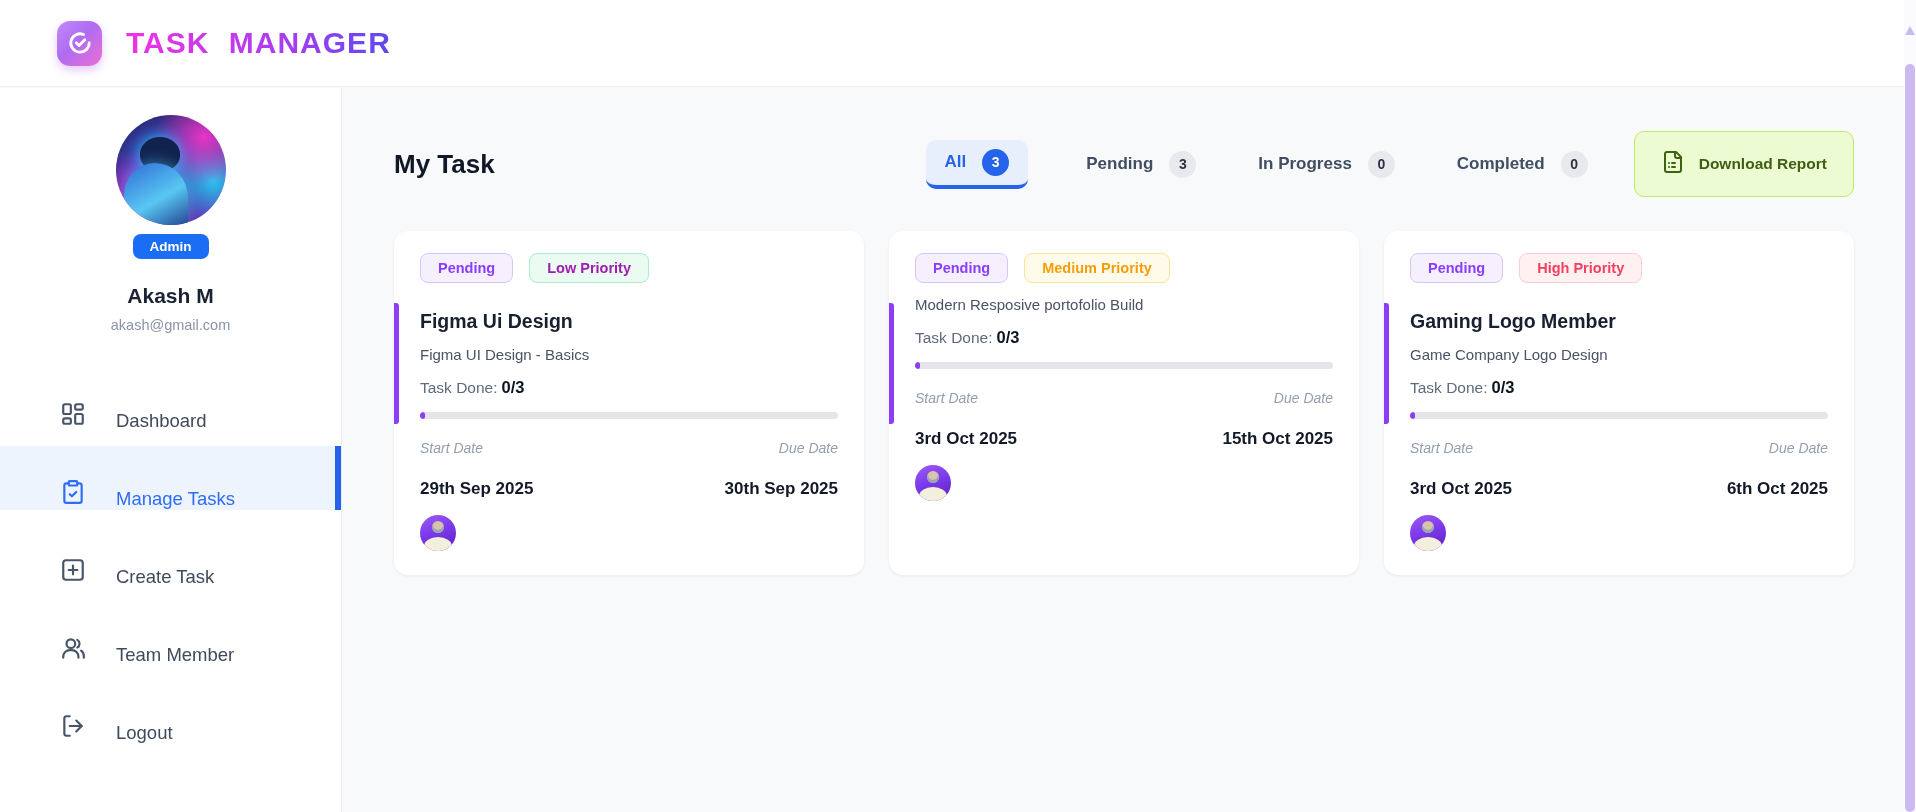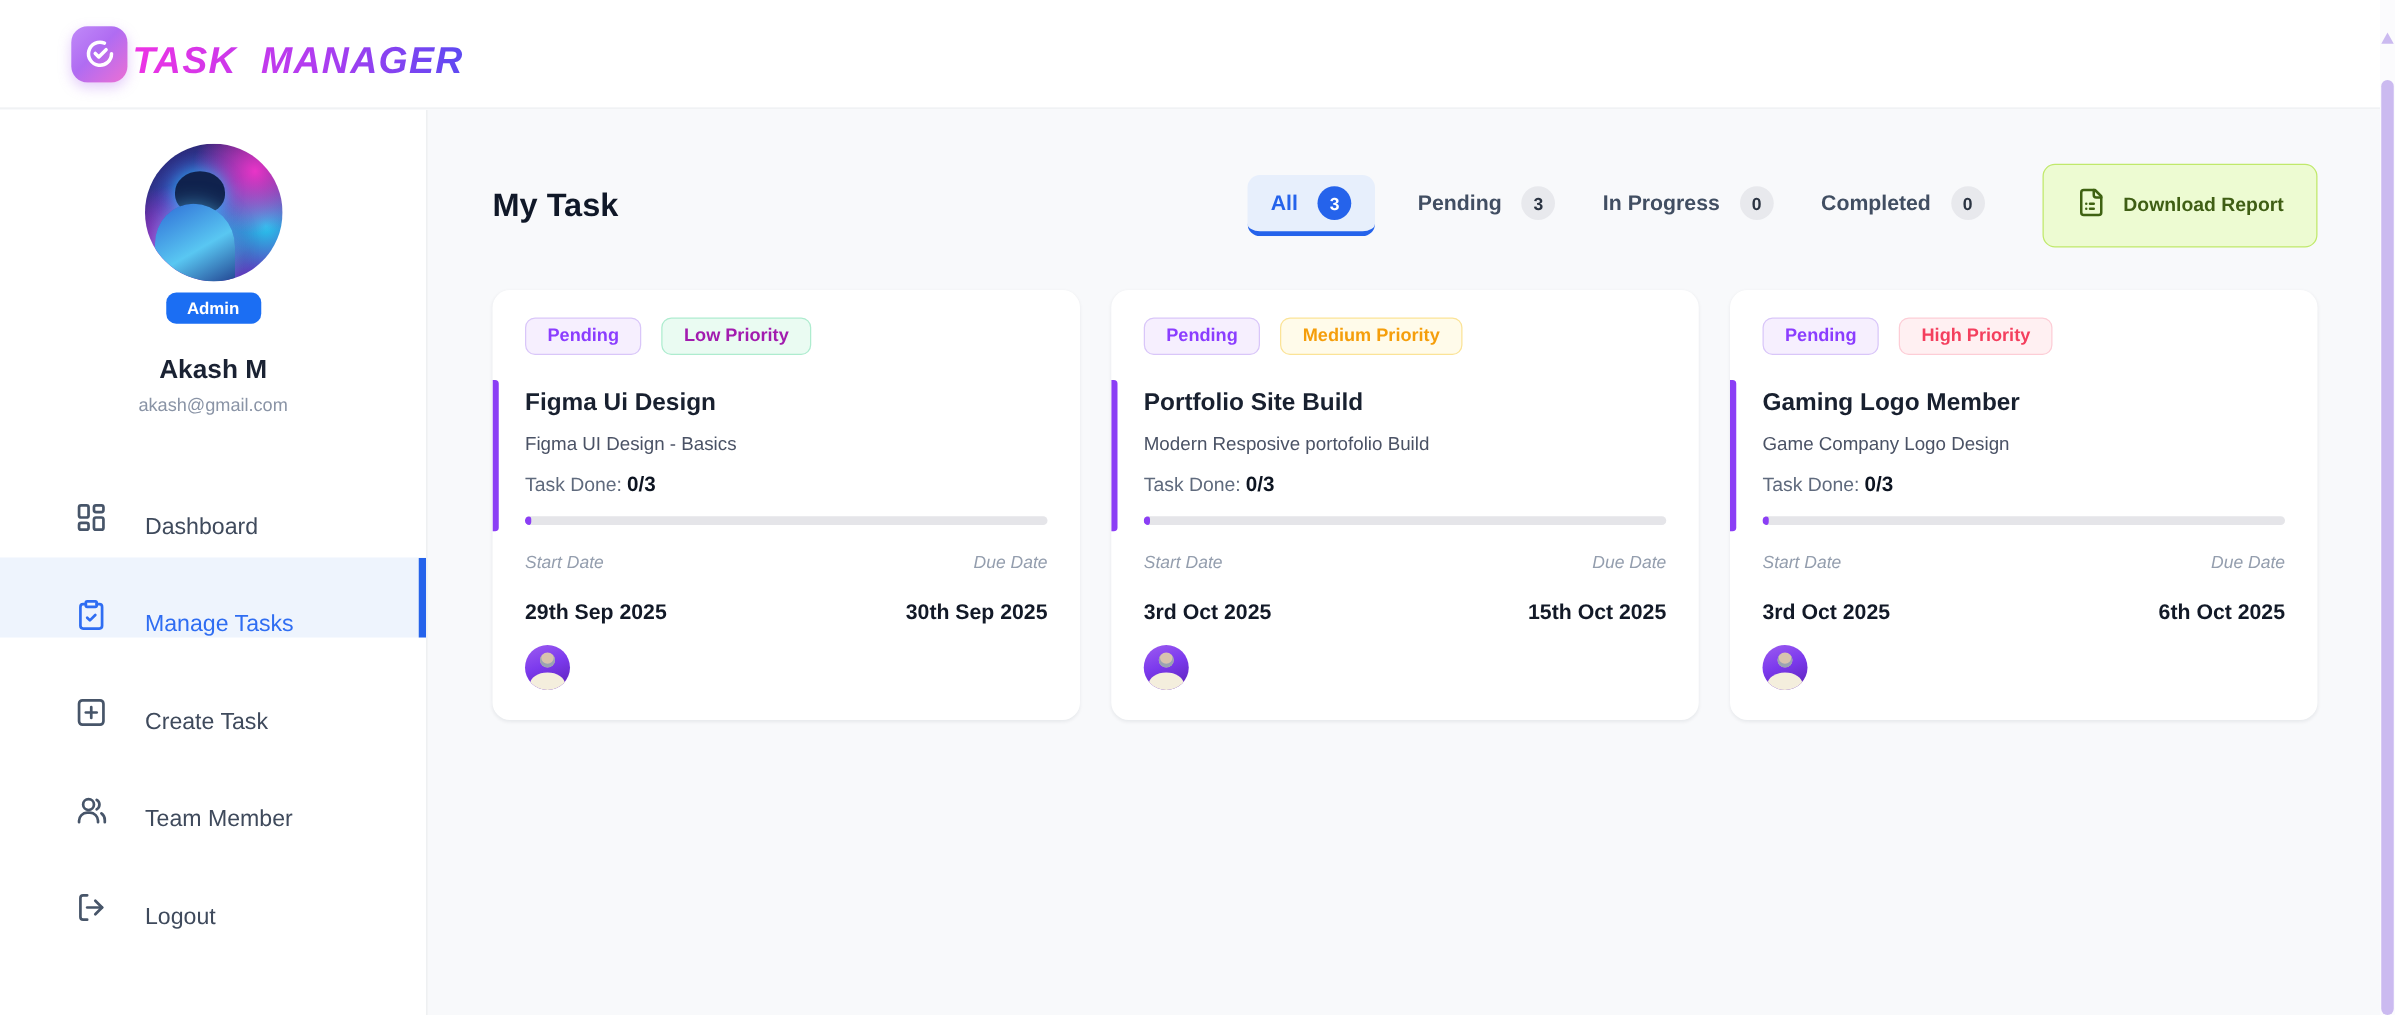--- a/index.html
+++ b/index.html
@@ -2,21 +2,21 @@
 <html><head>
 <meta charset="utf-8">
 <style>
   * { margin:0; padding:0; box-sizing:border-box; }
   html,body { width:1916px; height:812px; overflow:hidden; background:#f8f9fb;
     font-family:"Liberation Sans", sans-serif; color:#1a2233; }
 
   
   .topbar { position:absolute; left:0; top:0; width:1916px; height:87px; background:#ffffff;
     border-bottom:1px solid #eceef1; display:flex; align-items:center; padding-left:57px; z-index:5; }
-  .logo { display:flex; align-items:flex-end; gap:4px; cursor:pointer;font-style:italic; }
+  .logo { display:flex; align-items:center; gap:24px; cursor:pointer; }
   .logo-icon { width:45px; height:45px; border-radius:13px;
     background:linear-gradient(135deg,#c08af8 0%,#b06cf2 45%,#ec6fd4 100%);
     display:flex; align-items:center; justify-content:center;
     box-shadow:0 4px 10px rgba(176,108,242,.35); }
   .logo-icon svg { width:26px; height:26px; }
   .logo-text { font-size:30px; font-weight:800; letter-spacing:1px;
     background:linear-gradient(90deg,#ee33e4 0%,#b13cf0 55%,#5d49f2 100%);
     -webkit-background-clip:text; background-clip:text; color:transparent; }
   .logo-text span + span { margin-left:10px; }
 
@@ -46,21 +46,21 @@
     padding-left:60px; font-size:18.5px; color:#3f4a5c; cursor:pointer; }
   .nav-item svg { width:26px; height:26px; stroke:#475569; }
   .nav-item.active { background:#eef4fd; box-shadow:inset -6px 0 0 #2563eb; color:#2f6df2; }
   .nav-item.active svg { stroke:#2f6df2; }
 
   
   .content { position:absolute; left:342px; top:88px; width:1562px; height:724px;
     padding:43px 50px 0 52px; }
   .controls-row { display:flex; align-items:center; }
   .page-title { font-size:26px; font-weight:700; color:#101828; }
-  .tabs { margin-left:auto; display:flex; align-items:flex-start; gap:30px; }
+  .tabs { margin-left:auto; display:flex; align-items:center; gap:54px; }
   .tab { display:flex; align-items:center; gap:16px; font-size:17px; font-weight:600; color:#414e62;
     cursor:pointer; padding:9px 4px; }
   .tab .count { width:27px; height:27px; border-radius:50%; background:#e8e9ed; color:#2b3442;
     font-size:14px; font-weight:700; display:flex; align-items:center; justify-content:center; }
   .tab.active { background:#e7effc; border-radius:10px; padding:9px 19px;
     border-bottom:4px solid #2563eb; color:#2563eb; }
   .tab.active .count { background:#2563eb; color:#fff; }
   .download-btn { margin-left:42px; display:flex; align-items:center; gap:14px;
     background:#edfbd2; border:1px solid #c0e96b; border-radius:10px; padding:18px 26px;
     font-family:"Liberation Sans", sans-serif; font-size:15.5px; font-weight:600; color:#3f5e14; cursor:pointer;justify-content:space-between; }
@@ -247,21 +247,20 @@
       </div>
       <div class="mini-avatar"></div>
     </div>
 
     <div class="card">
       <div class="accent-bar"></div>
       <div class="pills">
         <span class="pill status-pill">Pending</span>
         <span class="pill priority-medium">Medium Priority</span>
       </div>
-      <div class="card-title">Portfolio Site Build</div>
       <div class="card-desc">Modern Resposive portofolio Build</div>
       <div class="task-done">
         <span>Task Done:</span><b>0/3</b>
       </div>
       <div class="progress">
         <div class="progress-fill"></div>
       </div>
       <div class="dates">
         <div class="date-col">
           <div class="date-label">Start Date</div>

